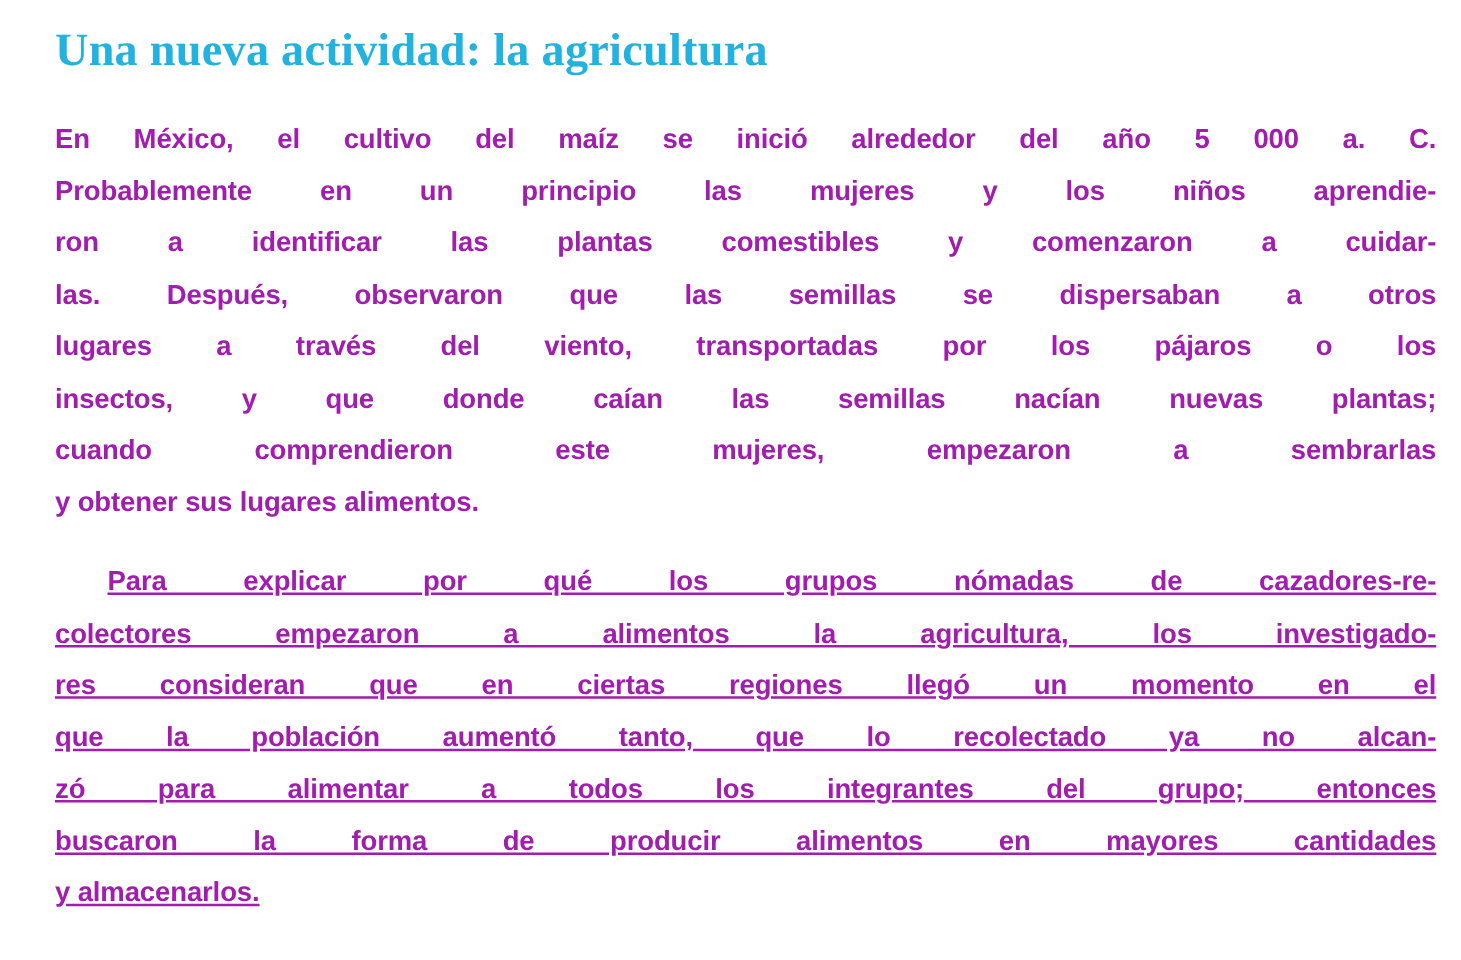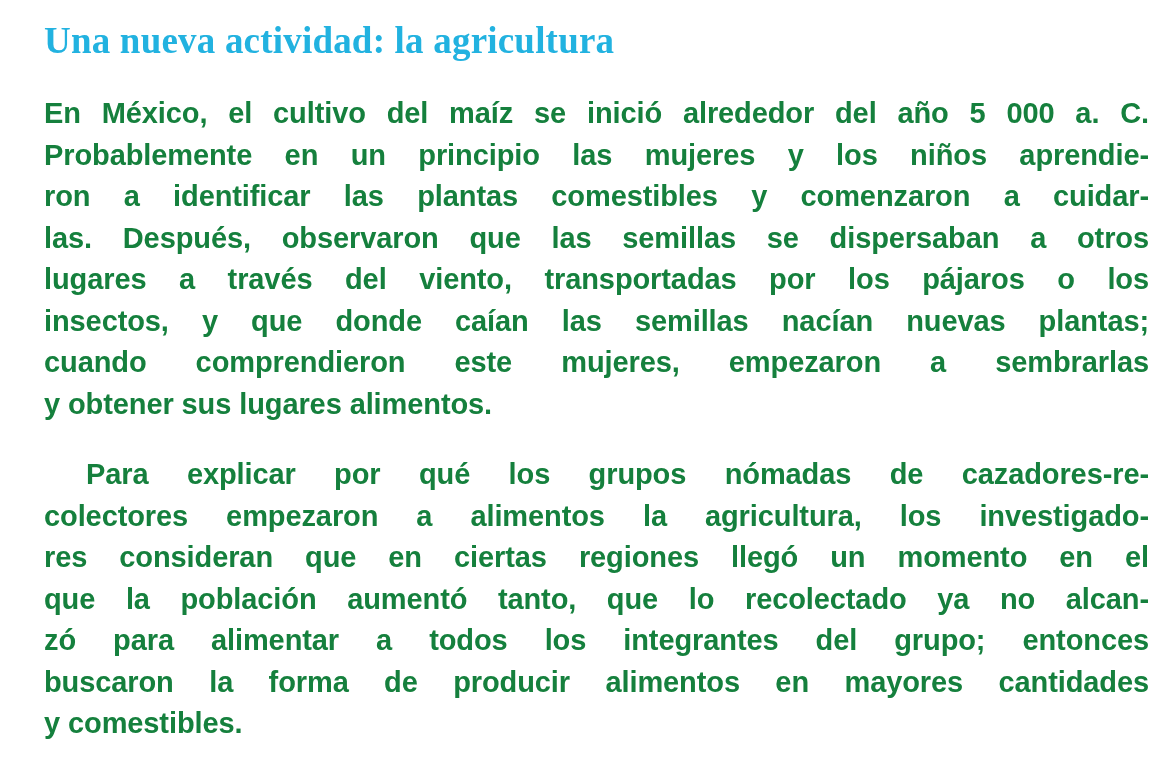--- a/index.html
+++ b/index.html
@@ -27,31 +27,32 @@
     font-size: 37px;
     line-height: 46px;
     color: #22b2e0;
     letter-spacing: 0.2px;
     margin: 0 0 26px 0;
     white-space: nowrap;
   }
   .body-text {
     font-family: "Liberation Sans", sans-serif;
     font-weight: bold;
-    font-size: 29px;
+    font-size: 22px;
     line-height: 41.5px;
-    color: #15803d;
+    color: #a21caf;
     text-align: justify;
     text-justify: inter-word;
     width: 1105px;
     margin: 0;
     letter-spacing: -0.1px;
   }
   .para + .para {
     margin-top: 17px;
+    text-decoration: underline;
   }
   
   .line {
     display: block;
     text-align: justify;
     text-align-last: justify;
     white-space: nowrap;
   }
   .line.last {
     text-align-last: left;
@@ -80,17 +81,17 @@
       <span class="line last">y obtener sus lugares alimentos.</span>
     </p>
 
     <p class="para">
       <span class="line indent">Para explicar por qué los grupos nómadas de cazadores-re-</span>
       <span class="line">colectores empezaron a alimentos la agricultura, los investigado-</span>
       <span class="line">res consideran que en ciertas regiones llegó un momento en el</span>
       <span class="line">que la población aumentó tanto, que lo recolectado ya no alcan-</span>
       <span class="line">zó para alimentar a todos los integrantes del grupo; entonces</span>
       <span class="line">buscaron la forma de producir alimentos en mayores cantidades</span>
-      <span class="line last">y comestibles.</span>
+      <span class="line last">y almacenarlos.</span>
     </p>
 
   </div>
 </div>
 
 </body></html>

